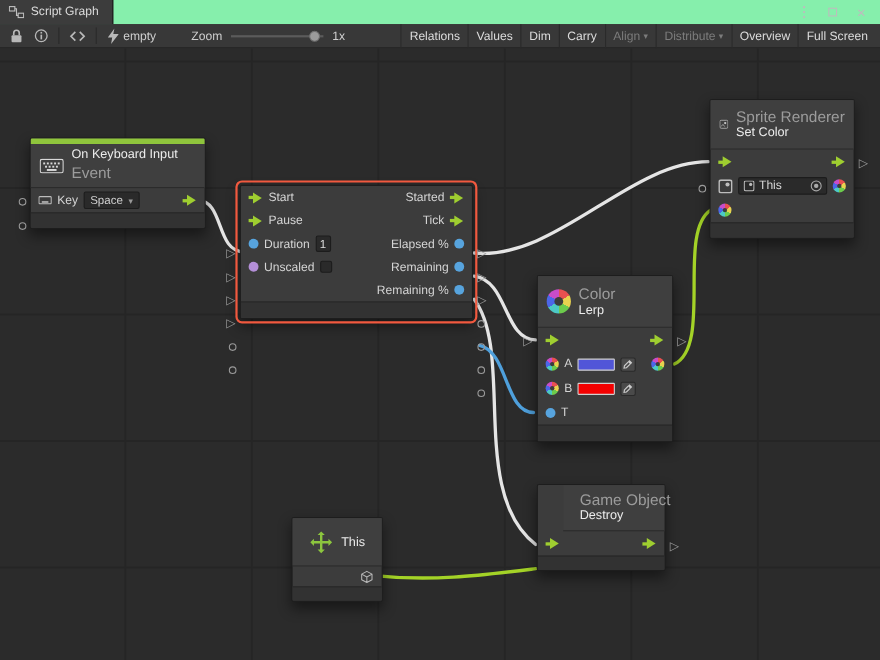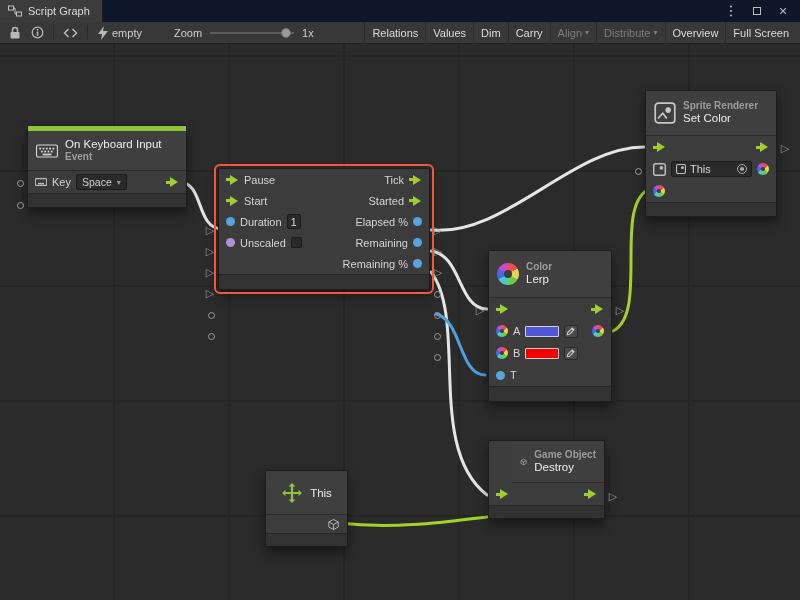--- a/index.html
+++ b/index.html
@@ -1,20 +1,20 @@
 <!DOCTYPE html>
 <html style="--flow-green: #9FCE30; --value-blue: #57A4DE; --bool-purple: #B48FD8; --selection: #F1593F; --event-green: #8FC53C; --wire-white: #E5E5E5; --wire-green: #A4D327; --wire-blue: #4FA0DC; --swatch-a: #5156D8; --swatch-b: #F40000;"><head>
 <meta charset="utf-8">
 <style>
   * { margin:0; padding:0; box-sizing:border-box; }
   body { font-family:"Liberation Sans", sans-serif; background:#1e1e1e; }
   .window { position:relative; width:800px; height:600px; background:#2B2B2B; overflow:hidden; user-select:none; }
 
   
-  .titlebar { position:absolute; top:0; left:0; right:0; height:22px; background:#0f172a; display:flex; align-items:stretch; }
+  .titlebar { position:absolute; top:0; left:0; right:0; height:22px; background:#86efac; display:flex; align-items:stretch; }
   .tab { display:flex; align-items:center; gap:6px; padding:0 12px 0 8px; background:#3C3C3C; font-size:11px; color:#DCDCDC; border-right:1px solid #1d1d1d; }
   .win-controls { margin-left:auto; display:flex; align-items:center; gap:12px; padding-right:10px; }
   .wc { display:flex; align-items:center; justify-content:center; width:14px; height:14px; cursor:default; }
   .dots { width:2.5px; height:2.5px; border-radius:50%; background:#BDBDBD; box-shadow:0 -4.5px 0 #BDBDBD, 0 4.5px 0 #BDBDBD; }
   .sq { width:8px; height:8px; border:1.2px solid #BDBDBD; }
   .xmark::before { content:"×"; color:#BDBDBD; font-size:14px; line-height:1; }
 
   
   .toolbar { position:absolute; top:22px; left:0; right:0; height:22px; background:#383838; border-bottom:1px solid #222; display:flex; align-items:center; padding:0 4px; font-size:11px; color:#D6D6D6; }
   .ticon { display:flex; align-items:center; justify-content:center; padding:0 5px; height:22px; }
@@ -39,21 +39,21 @@
     background-position:-2px 11px; }
   .wires { position:absolute; top:0; left:0; z-index:1; }
 
   
   .node { position:absolute; z-index:2; background:#3C3C3C; border:1px solid #1D1D1D; border-radius:2px;
     box-shadow:0 6px 12px rgba(0,0,0,.45); font-size:11px; color:#D6D6D6; }
   .node.selected { outline:2px solid var(--selection,#F1593F); outline-offset:2px; }
   .node-header { display:flex; align-items:center; gap:7px; padding:0 8px; border-bottom:1px solid #2B2B2B; background:#3F3F3F; }
   .hcol { display:flex; flex-direction:column; line-height:1.2; }
   .node-title { font-size:11.5px; color:#ECECEC; white-space:nowrap; }
-  .node-sub { font-size:10px; color:#9C9C9C; white-space:nowrap;font-weight:bold; }
+  .node-sub { font-size:14px; color:#9C9C9C; white-space:nowrap; }
   .node-footer { background:#323232; border-top:1px solid #272727; }
   .row { display:flex; align-items:center; gap:5px; padding:0 7px; position:relative; }
   .l { display:flex; align-items:center; gap:5px; min-width:0; }
   .r { margin-left:auto; display:flex; align-items:center; gap:5px; }
   .plabel { white-space:nowrap; color:#D4D4D4; }
   .evstrip { height:5px; background:var(--event-green,#8FC53C); border-radius:1px 1px 0 0; }
 
   
   .flow { width:13px; height:10px; position:relative; display:inline-block; flex:none; }
   .flow::before { content:""; position:absolute; left:0; top:3.5px; width:5px; height:3px; background:var(--flow-green,#9FCE30); }
@@ -231,34 +231,34 @@
         </span>
       <span class="pout" style="left:-14px; top:73px;">
           <span class="ringp"></span>
         </span>
     </div>
 
     <div class="node selected" style="left:218px; top:124px; width:212px;">
       <div class="row trow">
         <span class="l">
             <span class="flow"></span>
+            <span class="plabel">Start</span>
+          </span>
+        <span class="r">
+            <span class="plabel">Started</span>
+            <span class="flow"></span>
+          </span>
+      </div>
+      <div class="row trow">
+        <span class="l">
+            <span class="flow"></span>
             <span class="plabel">Pause</span>
           </span>
         <span class="r">
             <span class="plabel">Tick</span>
-            <span class="flow"></span>
-          </span>
-      </div>
-      <div class="row trow">
-        <span class="l">
-            <span class="flow"></span>
-            <span class="plabel">Start</span>
-          </span>
-        <span class="r">
-            <span class="plabel">Started</span>
             <span class="flow"></span>
           </span>
       </div>
       <div class="row trow">
         <span class="l">
             <span class="dot blue"></span>
             <span class="plabel">Duration</span>
             <span class="vbox">1</span>
           </span>
         <span class="r">

